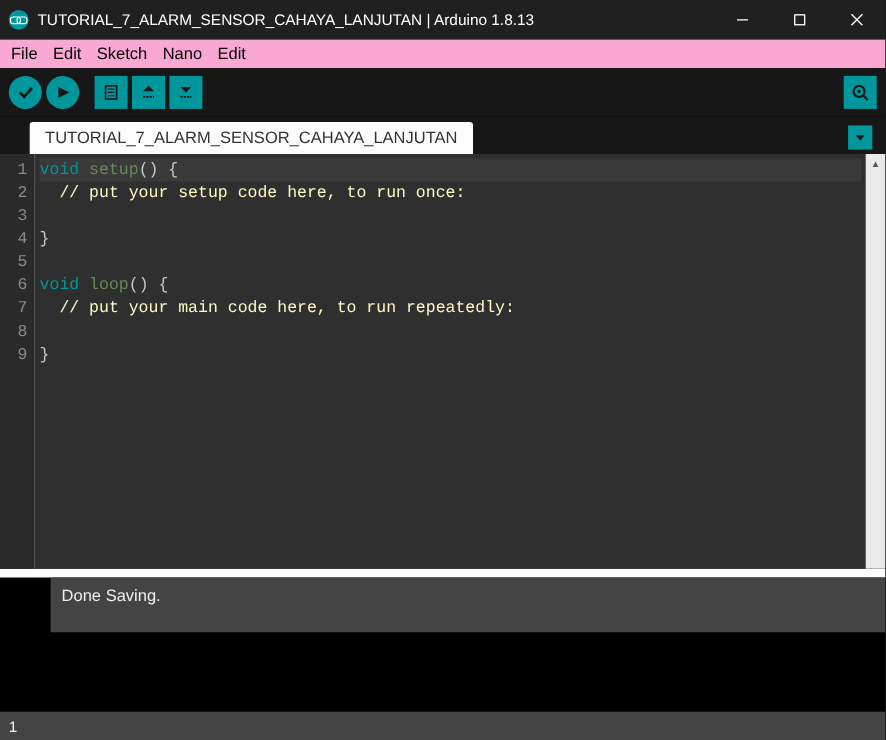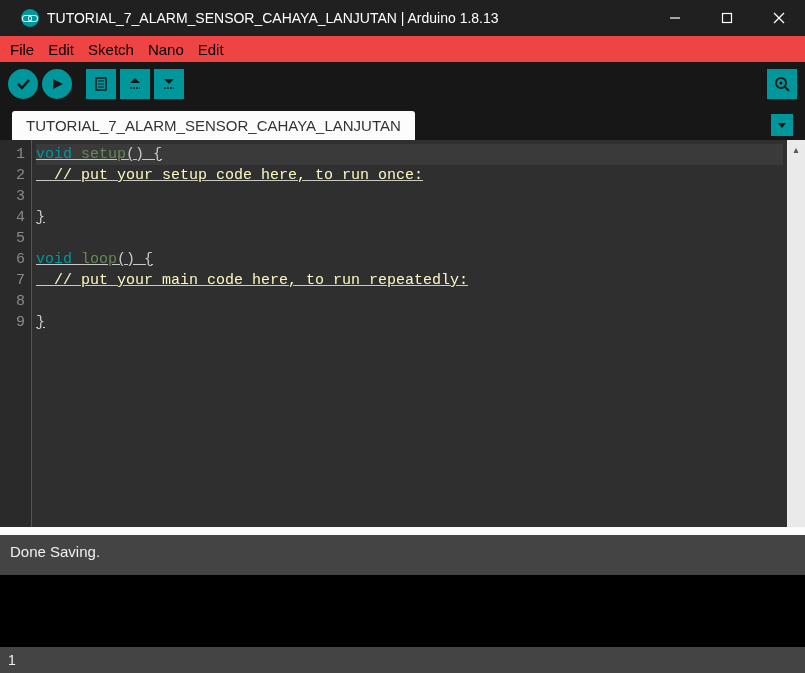--- a/index.html
+++ b/index.html
@@ -13,21 +13,21 @@
     flex-direction: column;
     font-size: 13px;
   }
   
   .titlebar {
     height: 36px;
     background: #202020;
     color: #fff;
     display: flex;
     align-items: center;
-    padding-left: 21px;
+    padding-left: 8px;
   }
   .app-icon {
     width: 18px; height: 18px;
     border-radius: 50%;
     background: #00979d;
     display: flex; align-items: center; justify-content: center;
     margin-right: 8px;
     position: relative;
   }
   .app-icon::before {
@@ -49,21 +49,21 @@
   .title-text { font-size: 14px; flex: 1; }
   .win-controls { display: flex; height: 100%; }
   .win-btn {
     width: 52px;
     display: flex; align-items: center; justify-content: center;
     color: #fff;
   }
   
   .menubar {
     height: 26px;
-    background: #ef4444;
+    background: #f9a8d4;
     display: flex;
     align-items: center;
     padding: 0 4px;
     gap: 2px;
     color: #000;
     font-size: 15px;
   }
   .menu-item { padding: 2px 6px; }
   
   .toolbar {
@@ -97,20 +97,21 @@
     display: flex;
     align-items: flex-end;
     padding: 0 12px 0 12px;
   }
   .tab {
     background: #fcfcfc;
     color: #333;
     padding: 6px 14px 6px 14px;
     font-size: 15px;
     border-radius: 3px 3px 0 0;
+    margin-left: 15px;
   }
   .tab-dropdown {
     width: 22px; height: 22px;
     background: #00979c;
     display: flex; align-items: center; justify-content: center;
     margin-bottom: 4px;
   }
   
   .editor-wrap {
     flex: 1;
@@ -132,21 +133,20 @@
   }
   .code {
     flex: 1;
     font-family: Consolas, "Courier New", monospace;
     font-size: 15px;
     line-height: 21px;
     padding: 4px 4px;
     color: #c8c8c8;
     white-space: pre;
     position: relative;
-    text-decoration: underline;
   }
   .code .line { height: 21px; }
   .code .line.hl { background: #3a3a3a; }
   .kw { color: #00979c; }
   .fn { color: #6a8759; }
   .cm { color: #fef9c3; }
   .scroll-track {
     width: 18px;
     background: #eaeaea;
   }
@@ -156,21 +156,22 @@
     color: #555;
     font-size: 10px;
   }
   
   .divider { height: 8px; background: #fcfcfc; }
   .status-msg {
     background: #444444;
     color: #f0f0f0;
     padding: 8px 10px;
     font-size: 15px;
-    height: 40px;
+    height: 50px;
+    margin-left: 46px;
   }
   .console {
     background: #000;
     height: 72px;
   }
   .footer {
     background: #444444;
     color: #f0f0f0;
     display: flex;
     padding: 4px 8px;

